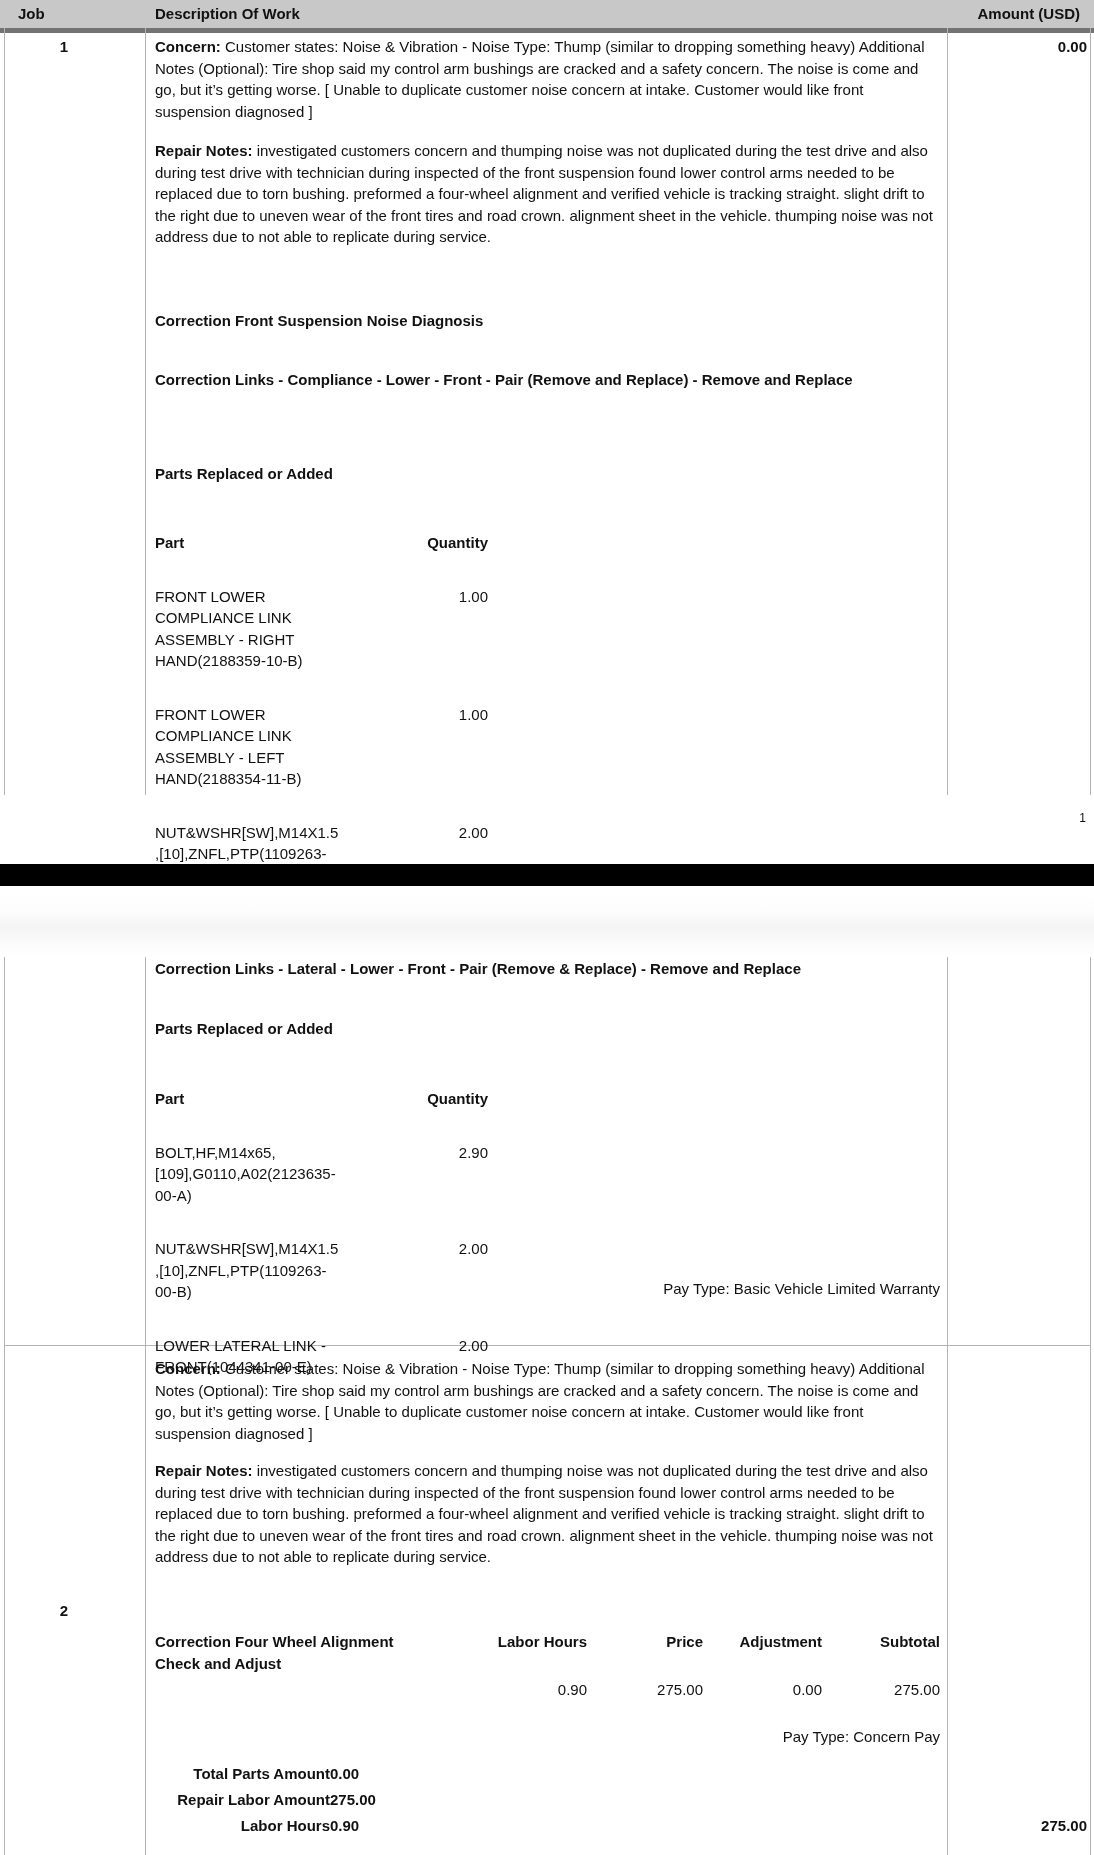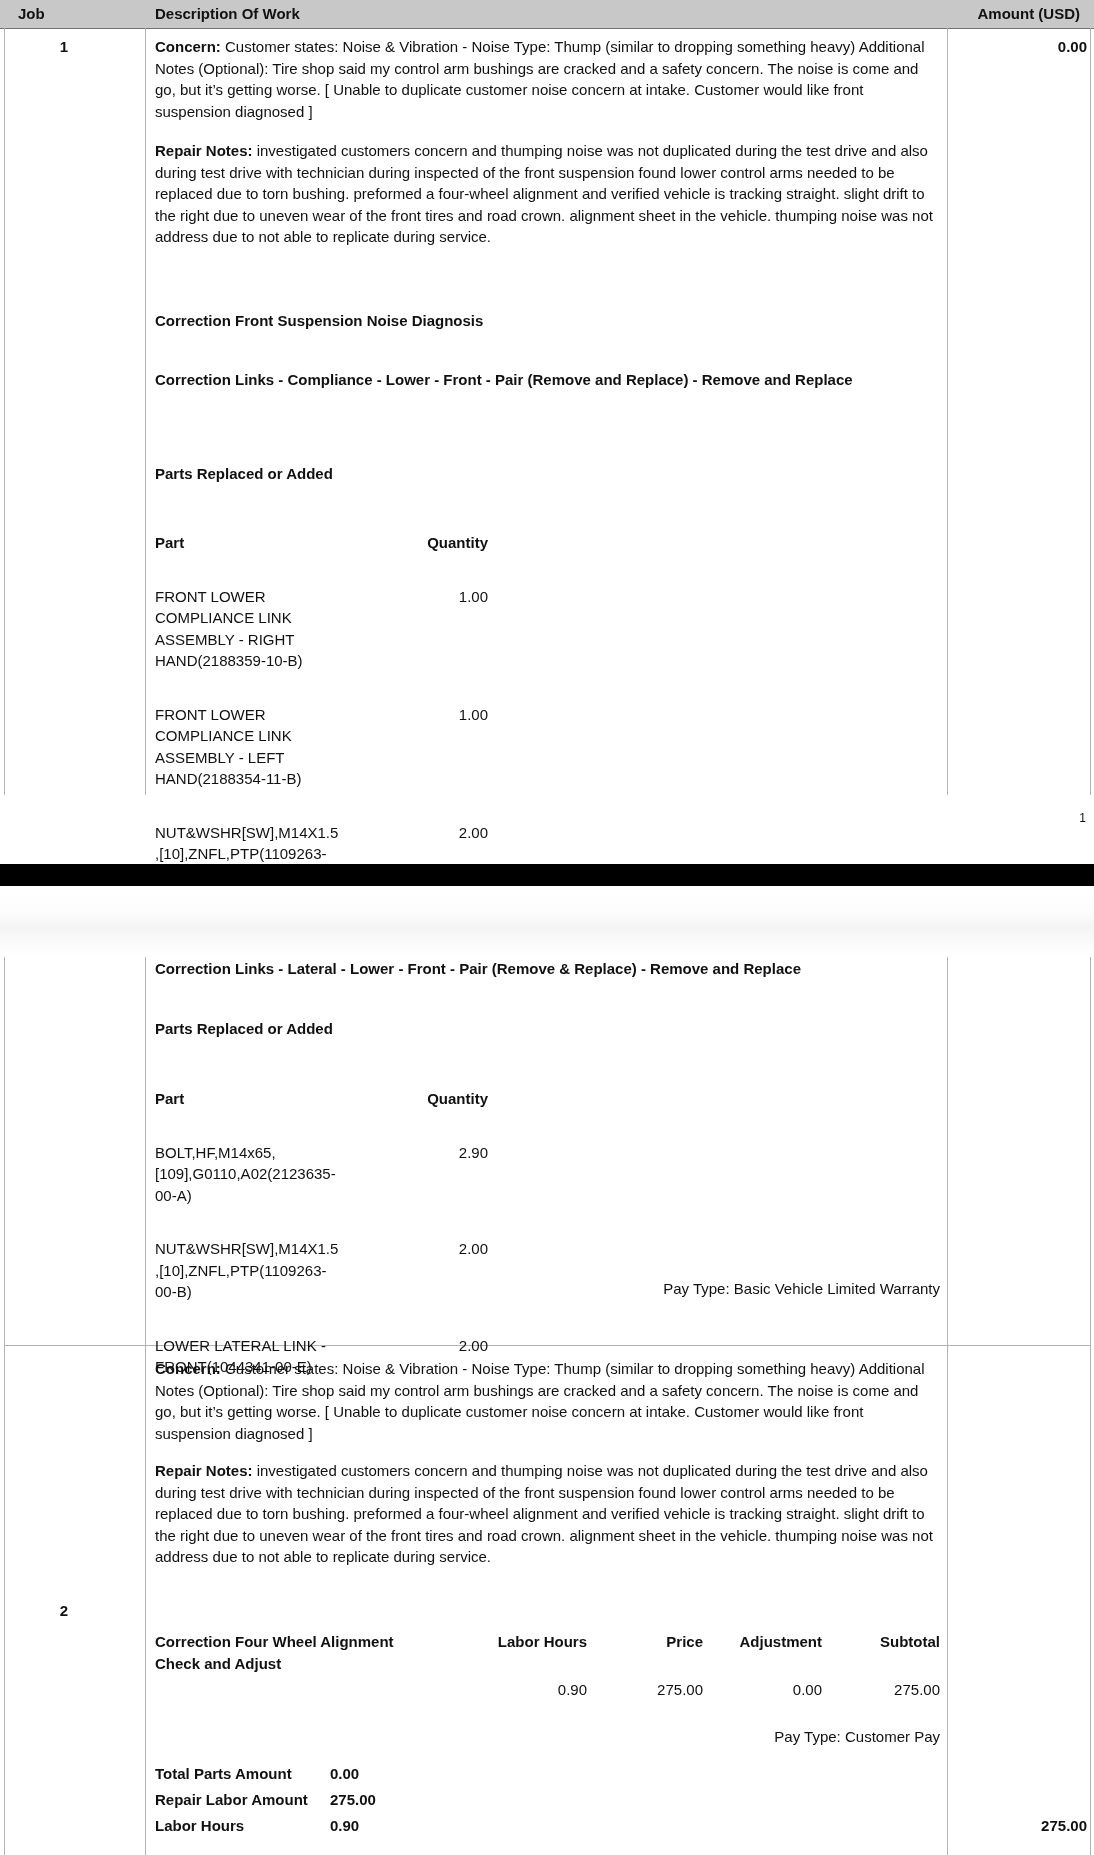--- a/index.html
+++ b/index.html
@@ -10,21 +10,21 @@
     font-family:"Liberation Sans","DejaVu Sans",sans-serif;
     color:#111;
     font-size:15px;
     line-height:21.5px;
     overflow:hidden;
   }
   
   .thead{
     position:absolute;left:0;top:0;width:1094px;height:28px;
     background:#c8c8c8;
-    border-bottom:1px solid #737373;
+    border-bottom:5px solid #737373;
     font-weight:bold;
   }
   .thead .h-job{position:absolute;left:18px;top:0;line-height:28px;}
   .thead .h-desc{position:absolute;left:155px;top:0;line-height:28px;}
   .thead .h-amt{position:absolute;right:14px;top:0;line-height:28px;}
   
   .vline{position:absolute;width:1px;background:#b3b3b3;}
   .hline{position:absolute;height:1px;background:#b3b3b3;}
   .v-l1{left:4px;top:28px;height:767px;}
   .v-j1{left:145px;top:28px;height:767px;}
@@ -55,21 +55,21 @@
   .lt-title{position:absolute;left:155px;top:1631px;width:250px;font-weight:bold;}
   .lt-h{position:absolute;top:1631px;text-align:right;font-weight:bold;}
   .lt-v{position:absolute;top:1679px;text-align:right;}
   .c-lh{left:420px;width:167px;}
   .c-pr{left:610px;width:93px;}
   .c-adj{left:715px;width:107px;}
   .c-sub{left:850px;width:90px;}
   
   .totals{position:absolute;left:155px;top:1763px;width:400px;}
   .tot-row{display:flex;margin-bottom:4.5px;font-weight:bold;}
-  .tot-label{width:175px;}
+  .tot-label{width:175px;text-align:right;}
 </style>
 </head>
 <body>
 
 <div class="sheet">
 
   <div class="thead">
     <span class="h-job">Job</span>
     <span class="h-desc">Description Of Work</span>
     <span class="h-amt">Amount (USD)</span>
@@ -156,21 +156,21 @@
   <div class="lt-title">Correction Four Wheel Alignment Check and Adjust</div>
   <div class="lt-h c-lh">Labor Hours</div>
   <div class="lt-h c-pr">Price</div>
   <div class="lt-h c-adj">Adjustment</div>
   <div class="lt-h c-sub">Subtotal</div>
   <div class="lt-v c-lh">0.90</div>
   <div class="lt-v c-pr">275.00</div>
   <div class="lt-v c-adj">0.00</div>
   <div class="lt-v c-sub">275.00</div>
 
-  <div class="payline" style="top:1726px;">Pay Type: Customer Pay</div>
+  <div class="payline" style="top:1726px;">Pay Type: Concern Pay</div>
 
   <div class="totals">
     <div class="tot-row">
       <span class="tot-label">Total Parts Amount</span>
       <span>0.00</span>
     </div>
     <div class="tot-row">
       <span class="tot-label">Repair Labor Amount</span>
       <span>275.00</span>
     </div>

